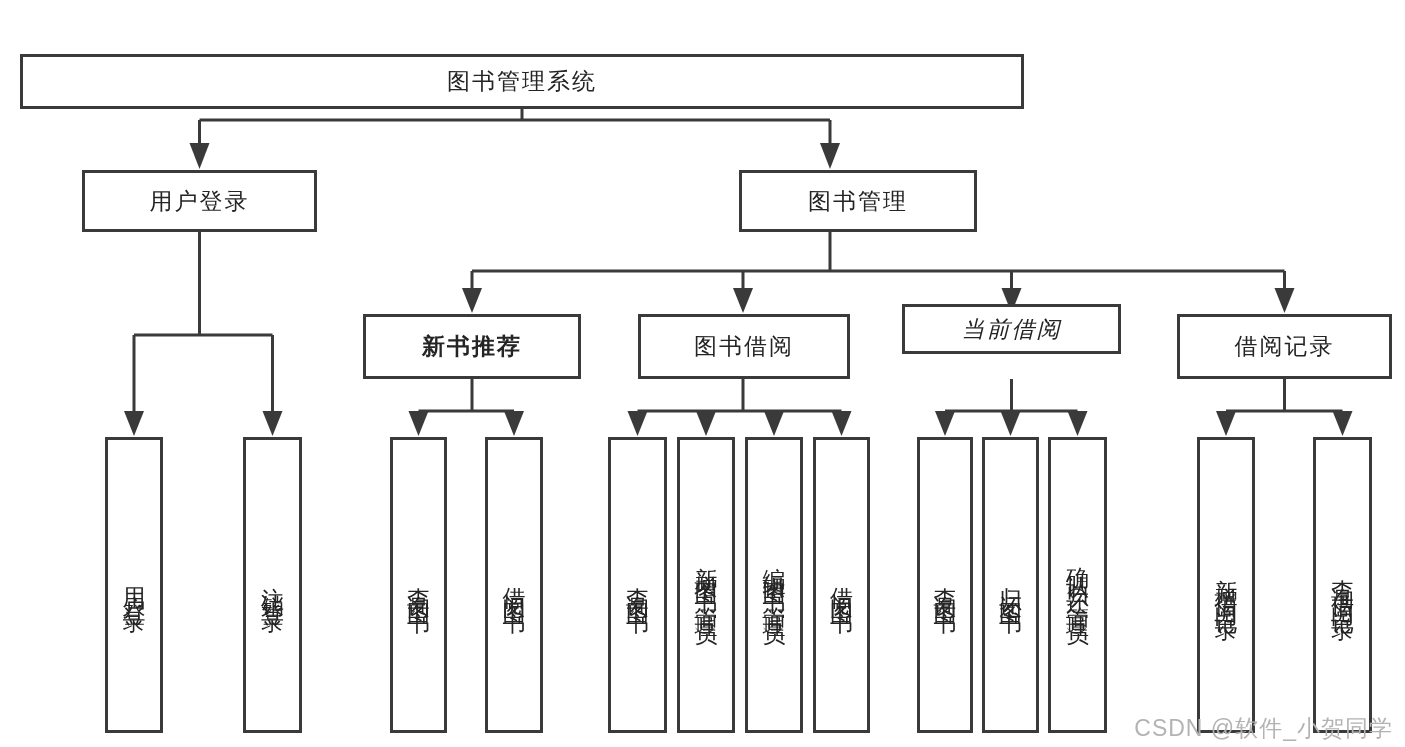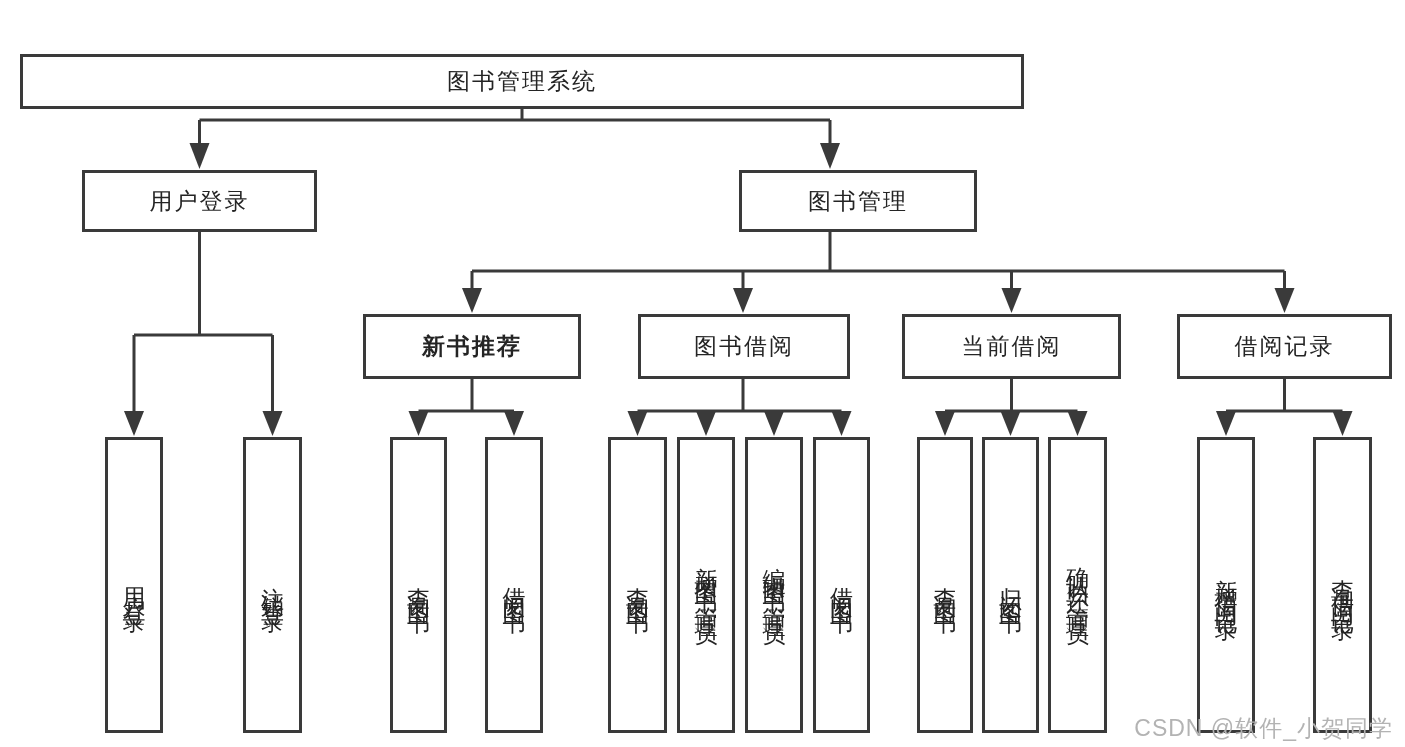--- a/index.html
+++ b/index.html
@@ -102,21 +102,21 @@
       </g>
   </svg>
 
   <div class="box" style="left:20px; top:13px; width:1004px; height:55px;margin-top:41px;">图书管理系统</div>
 
   <div class="box" style="left:82px; top:170px; width:235px; height:62px;">用户登录</div>
   <div class="box" style="left:711px; top:170px; width:238px; height:62px;margin-left:28px;">图书管理</div>
 
   <div class="box" style="left:363px; top:314px; width:218px; height:65px;font-weight:bold;">新书推荐</div>
   <div class="box" style="left:638px; top:314px; width:212px; height:65px;">图书借阅</div>
-  <div class="box" style="left:902px; top:314px; width:219px; height:65px;">当前借阅</div>
+  <div class="box" style="left:902px; top:304px; width:219px; height:50px;font-style:italic;">当前借阅</div>
   <div class="box" style="left:1177px; top:314px; width:215px; height:65px;">借阅记录</div>
 
   <div class="box vbox" style="left:105px; top:437px; width:58px; height:296px;">用户登录</div>
   <div class="box vbox" style="left:243px; top:437px; width:59px; height:296px;">注销登录</div>
 
   <div class="box vbox" style="left:390px; top:437px; width:57px; height:296px;">查询图书</div>
   <div class="box vbox" style="left:485px; top:437px; width:58px; height:296px;">借阅图书</div>
 
   <div class="box vbox" style="left:608px; top:437px; width:59px; height:296px;">查询图书</div>
   <div class="box vbox" style="left:677px; top:437px; width:58px; height:296px;">新增图书（管理员）</div>

